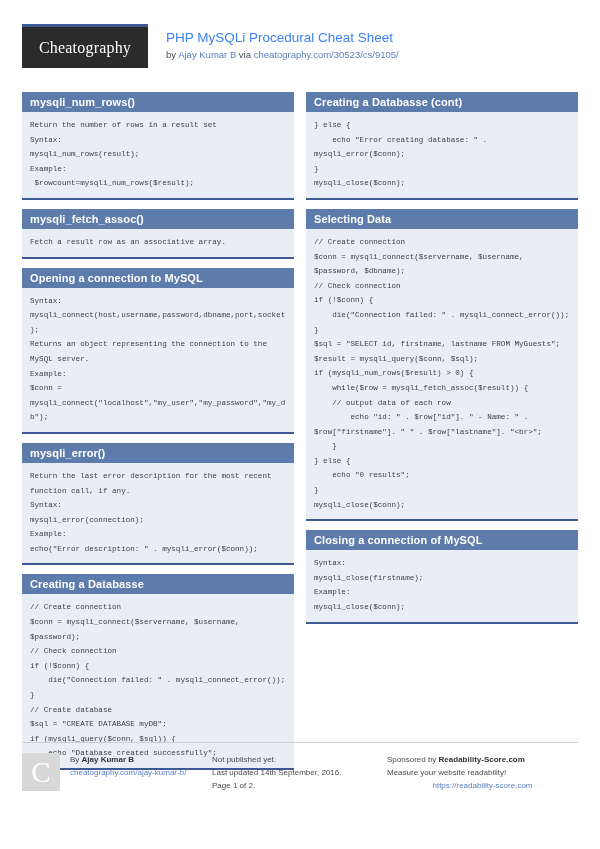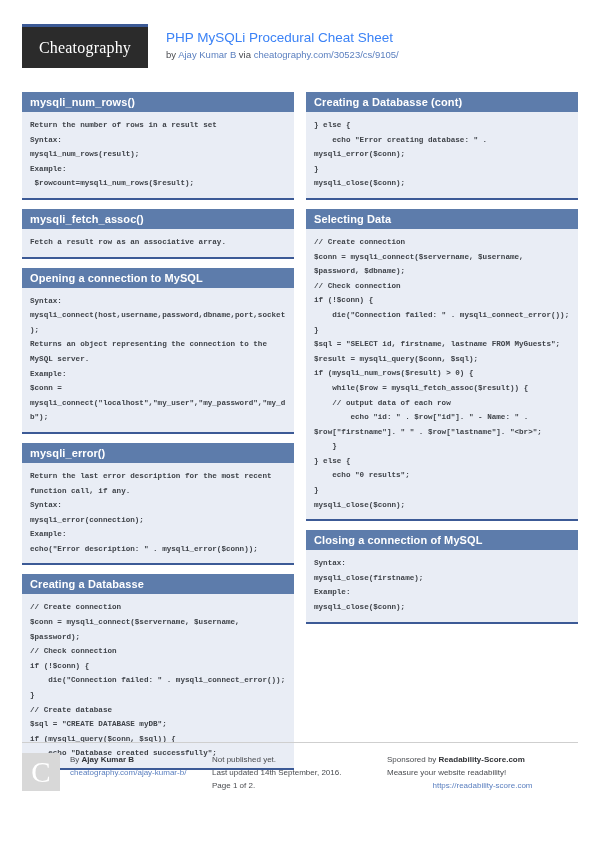--- a/index.html
+++ b/index.html
@@ -87,21 +87,20 @@
     background: #5d7cab;
     color: #ffffff;
     font-size: 11px;
     font-weight: bold;
     padding: 5px 7px 5px 8px;
     line-height: 10px;
     letter-spacing: 0.1px;
   }
   .card-body {
     padding: 6px 8px 7px 8px;
-    font-weight: bold;
   }
   .code-line {
     font-family: "Liberation Mono", monospace;
     font-size: 7.6px;
     line-height: 14.6px;
     color: #3e4248;
     white-space: pre-wrap;
     word-break: break-word;
   }
 

